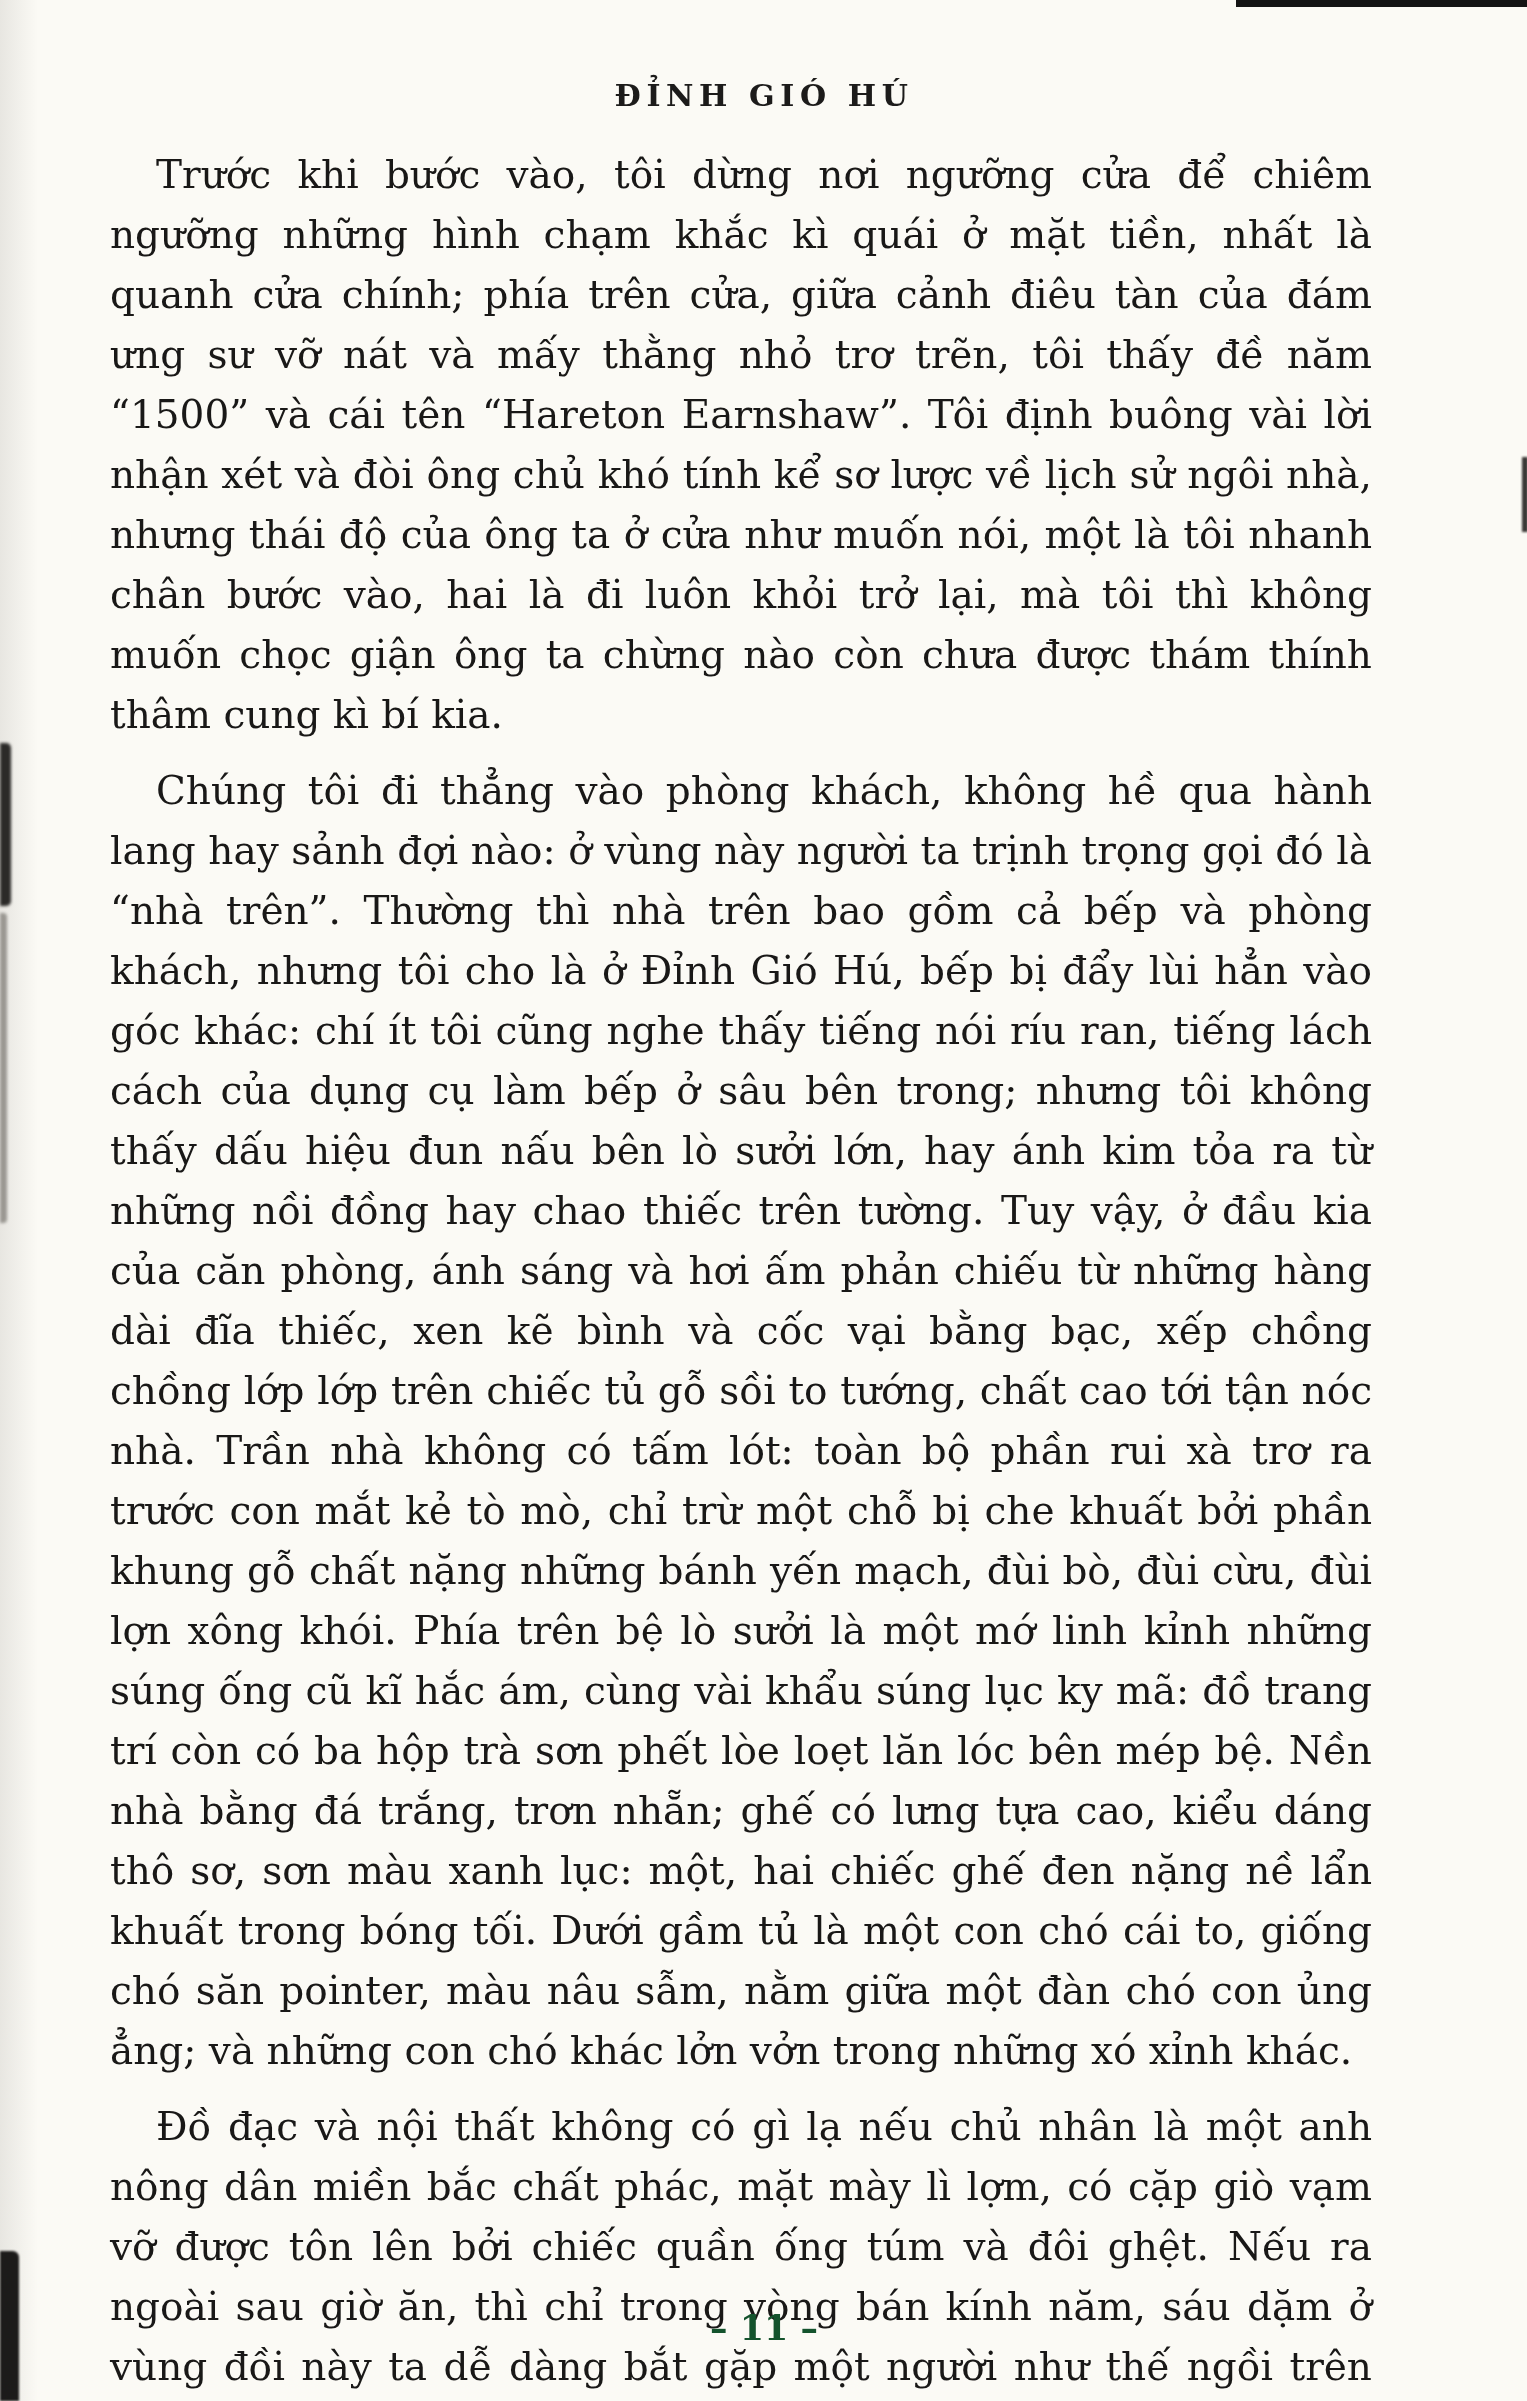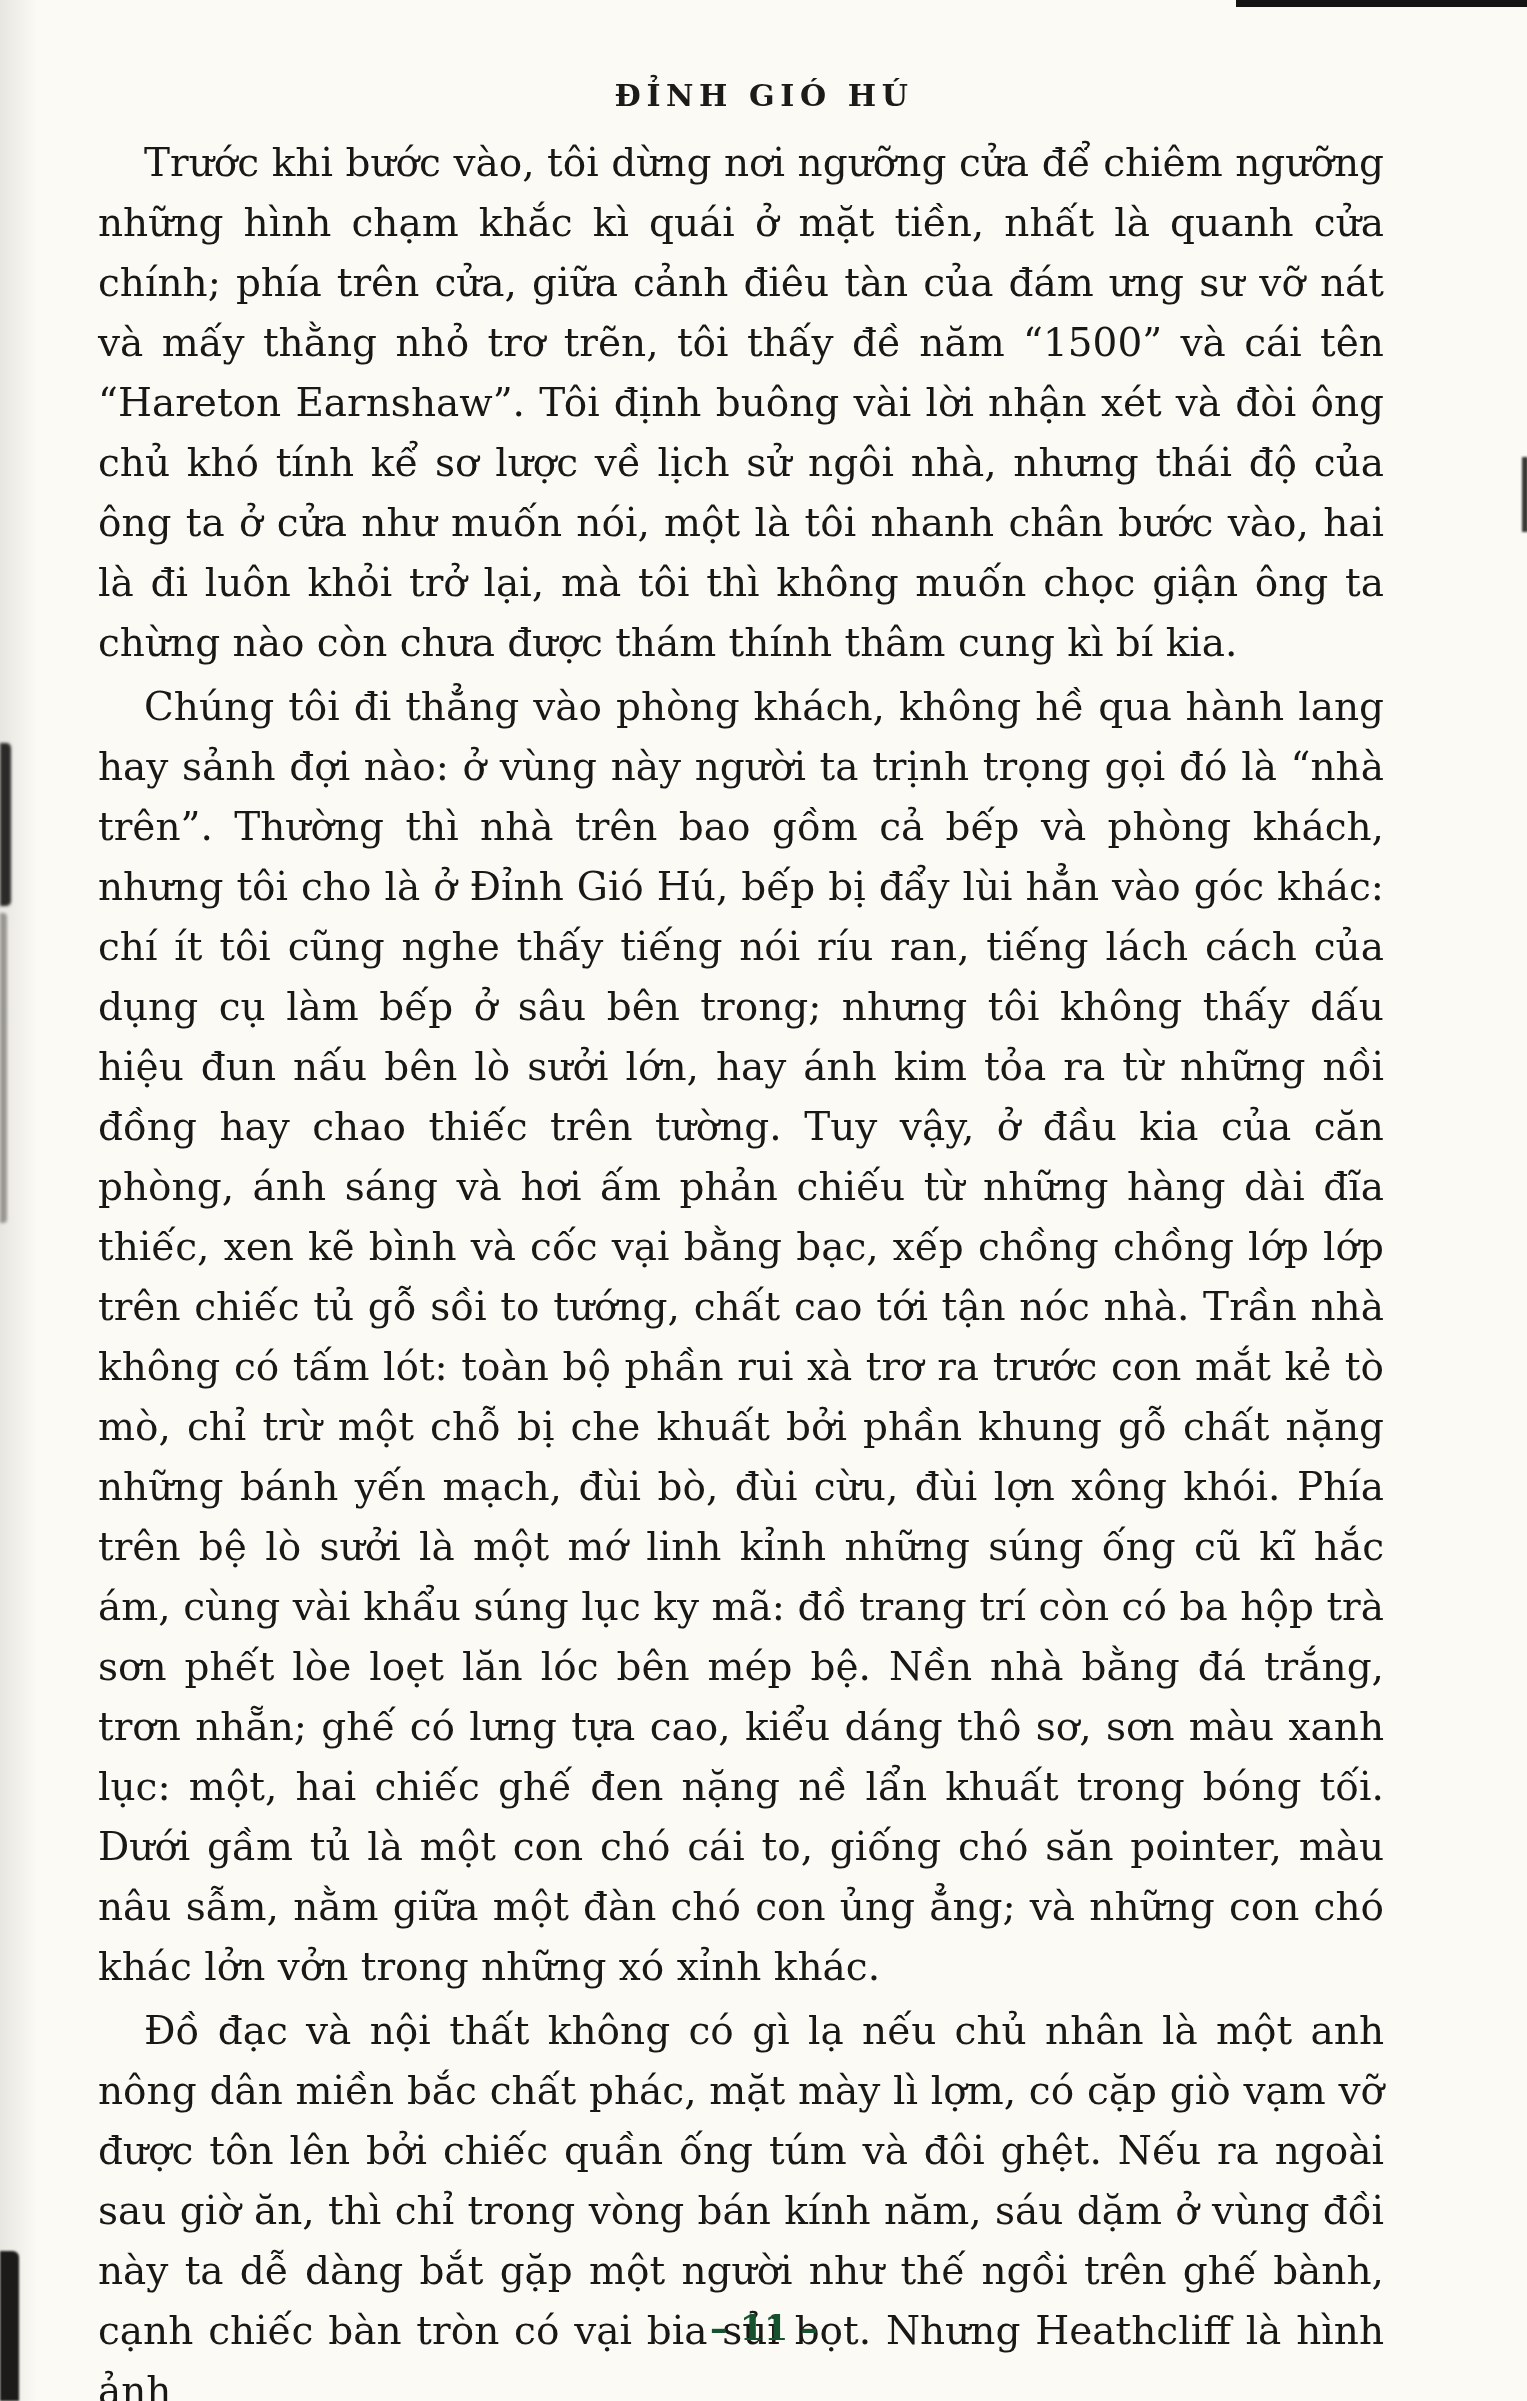--- a/index.html
+++ b/index.html
@@ -74,21 +74,21 @@
     position: absolute;
     top: 129px;
     left: 94px;
     width: 1294px;
     font-size: 39px;
     line-height: 60px;
     text-align: justify;
     text-justify: inter-word;
   }
   .text-block p {
-    margin: 4px;
+    margin: 16px;
     padding: 0;
     text-indent: 46px;
   }
   .page-number {
     position: absolute;
     top: 2307px;
     left: 0;
     width: 100%;
     text-align: center;
     font-size: 35px;

